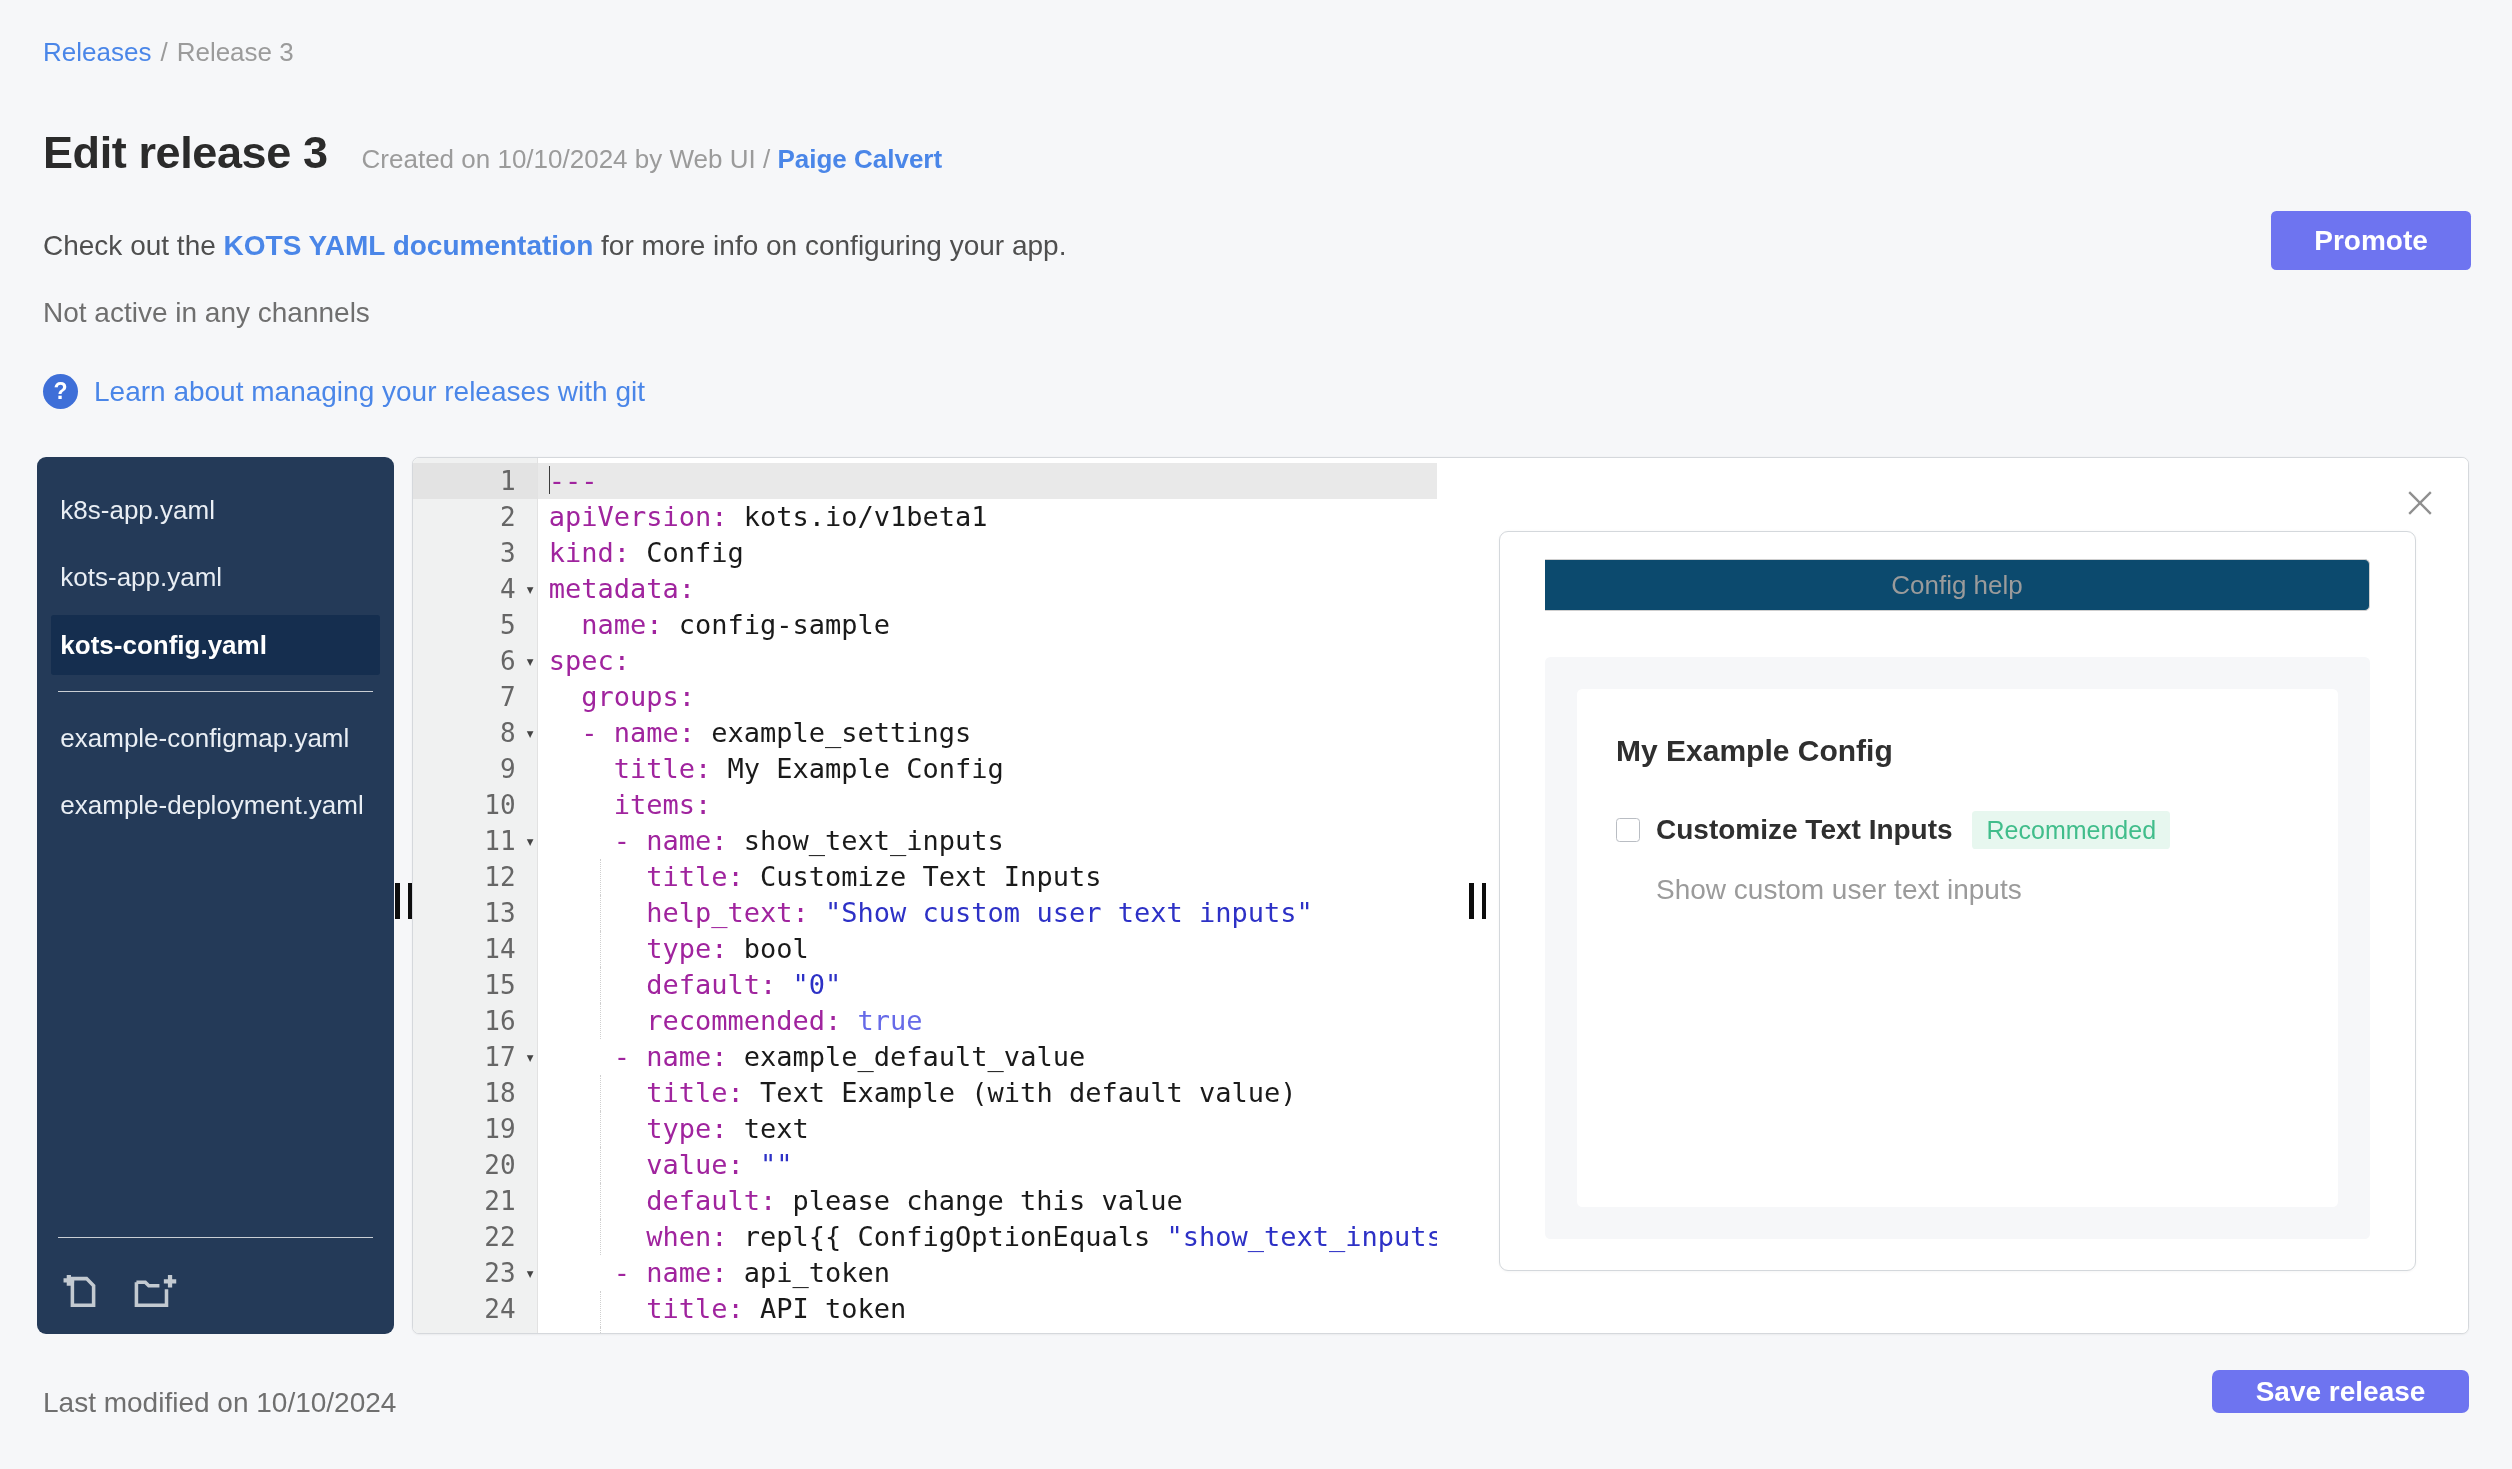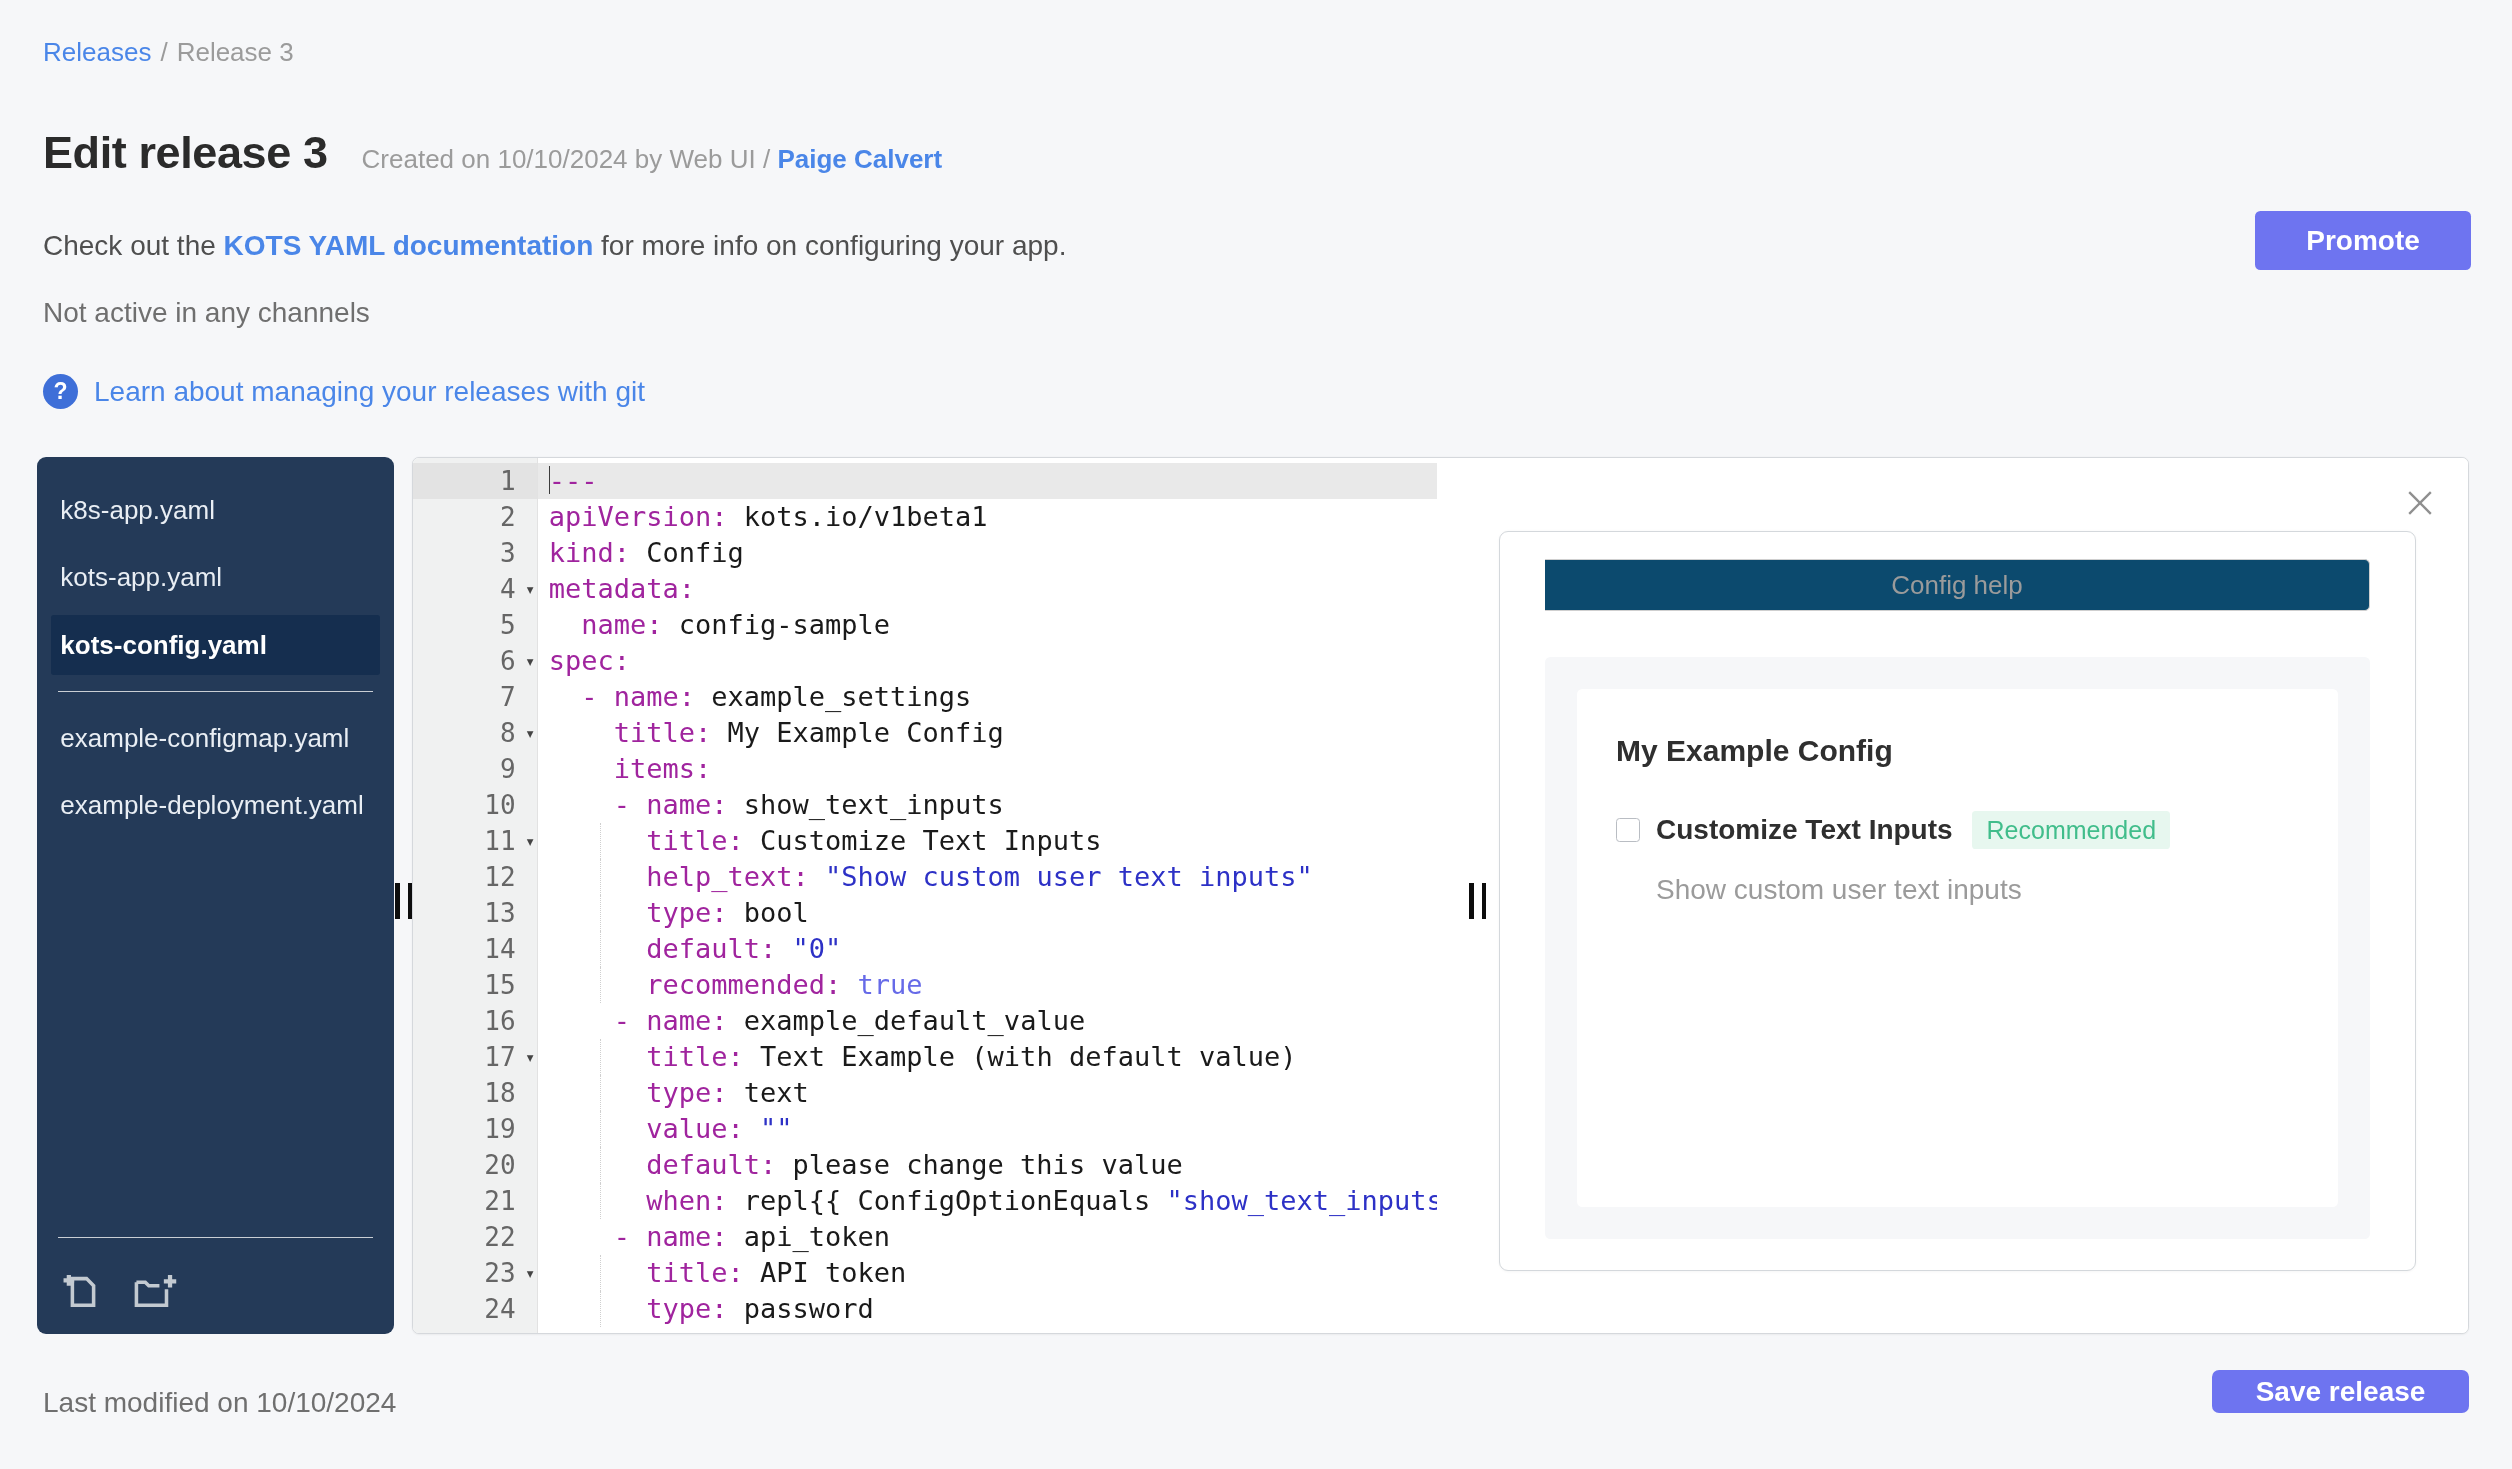--- a/index.html
+++ b/index.html
@@ -15,21 +15,21 @@
   .title-row { position:absolute; left:43px; top:127px; display:flex; align-items:baseline; gap:34px;justify-content:space-between; }
   .title-row h1 { font-size:45px; font-weight:700; color:#2b2b2b; letter-spacing:-0.4px; }
   .created { font-size:26px; color:#9b9b9b; }
   .created .author { color:var(--link); font-weight:600; cursor:pointer; }
 
   .doc-row { position:absolute; left:43px; top:230px; font-size:28px; color:#4f4f4f; }
   .doc-row .doc-link { color:var(--link); font-weight:600; cursor:pointer; }
 
   .btn { background:var(--accent); color:#fff; font-weight:700; display:flex;
          align-items:center; justify-content:center; cursor:pointer; }
-  .promote-btn { position:absolute; right:41px; top:211px; width:216px; height:59px;
+  .promote-btn { position:absolute; right:41px; top:211px; width:200px; height:59px;
                  border-radius:5.3px; font-size:28px; }
   .save-btn { position:absolute; right:43px; top:1370px; width:257px; height:43px;
               border-radius:7.1px; font-size:28px; }
 
   .status-line { position:absolute; left:43px; top:297px; font-size:28px; color:#6f6f6f; }
 
   .git-row { position:absolute; left:43px; top:374px; display:flex; align-items:center; gap:16px; }
   .help-badge { width:35px; height:35px; border-radius:50%; background:#3e6fd8; color:#fff;
                 font-size:23px; font-weight:700; display:flex; align-items:center; justify-content:center; }
   .git-link { font-size:28px; color:var(--link); cursor:pointer; }
@@ -195,20 +195,21 @@
             <div class="gutter-line">24</div>
             <div class="gutter-line">25</div>
           </div>
         <div class="code-area">
             <div class="code-line active"><span class="cursor"></span><span class="tok-key">---</span></div>
             <div class="code-line"><span class="tok-key">apiVersion:</span><span class="tok-plain"> kots.io/v1beta1</span></div>
             <div class="code-line"><span class="tok-key">kind:</span><span class="tok-plain"> Config</span></div>
             <div class="code-line"><span class="tok-key">metadata:</span></div>
             <div class="code-line"><span class="tok-plain">  </span><span class="tok-key">name:</span><span class="tok-plain"> config-sample</span></div>
             <div class="code-line"><span class="tok-key">spec:</span></div>
+            <div class="code-line"><span class="tok-plain">  </span><span class="tok-key">groups:</span></div>
             <div class="code-line"><span class="tok-plain">  </span><span class="tok-key">-</span><span class="tok-plain"> </span><span class="tok-key">name:</span><span class="tok-plain"> example_settings</span></div>
             <div class="code-line"><span class="tok-plain">    </span><span class="tok-key">title:</span><span class="tok-plain"> My Example Config</span></div>
             <div class="code-line"><span class="tok-plain">    </span><span class="tok-key">items:</span></div>
             <div class="code-line"><span class="tok-plain">    </span><span class="tok-key">-</span><span class="tok-plain"> </span><span class="tok-key">name:</span><span class="tok-plain"> show_text_inputs</span></div>
             <div class="code-line"><span class="guide"></span><span class="tok-plain">      </span><span class="tok-key">title:</span><span class="tok-plain"> Customize Text Inputs</span></div>
             <div class="code-line"><span class="guide"></span><span class="tok-plain">      </span><span class="tok-key">help_text:</span><span class="tok-plain"> </span><span class="tok-str">"Show custom user text inputs"</span></div>
             <div class="code-line"><span class="guide"></span><span class="tok-plain">      </span><span class="tok-key">type:</span><span class="tok-plain"> bool</span></div>
             <div class="code-line"><span class="guide"></span><span class="tok-plain">      </span><span class="tok-key">default:</span><span class="tok-plain"> </span><span class="tok-str">"0"</span></div>
             <div class="code-line"><span class="guide"></span><span class="tok-plain">      </span><span class="tok-key">recommended:</span><span class="tok-plain"> </span><span class="tok-bool">true</span></div>
             <div class="code-line"><span class="tok-plain">    </span><span class="tok-key">-</span><span class="tok-plain"> </span><span class="tok-key">name:</span><span class="tok-plain"> example_default_value</span></div>

